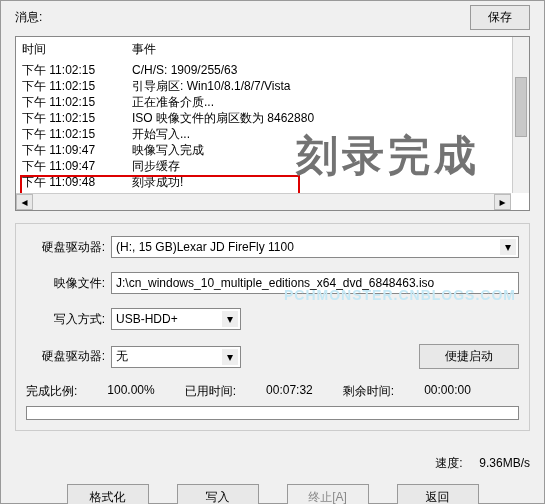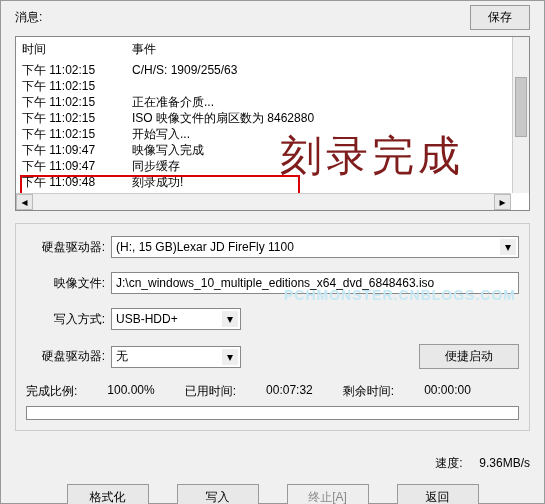--- a/index.html
+++ b/index.html
@@ -18,21 +18,21 @@
 .loghead{display:flex;padding:4px 6px;border-bottom:0}
 .logbody{height:130px;overflow:hidden;padding:0 6px}
 .logrow{display:flex;line-height:16px}
 .col-t{width:110px}
 .col-e{flex:1}
 .redbox{border:2px solid #d00;position:absolute;left:4px;top:138px;width:280px;height:20px;pointer-events:none}
 .hscroll{position:absolute;bottom:0;left:0;right:18px;height:17px;border-top:1px solid #ccc;background:#f0f0f0;display:flex}
 .hscroll .arr{width:17px;height:16px;border:1px solid #bbb;background:#e8e8e8;display:flex;align-items:center;justify-content:center}
 .vscroll{position:absolute;top:0;right:0;bottom:17px;width:17px;border-left:1px solid #ccc;background:#f0f0f0}
 .vthumb{position:absolute;top:40px;left:2px;right:2px;height:60px;background:#c8c8c8;border:1px solid #aaa}
-.overlay{position:absolute;pointer-events:none;color:#7f1d1d;font-weight:400;font-size:42px;font-family:"SimHei","Microsoft YaHei",sans-serif;left:279px;top:127px;letter-spacing:4px}
+.overlay{position:absolute;pointer-events:none;color:#737373;font-weight:700;font-size:42px;font-family:"SimHei","Microsoft YaHei",sans-serif;left:295px;top:127px;letter-spacing:4px}
 .watermark{position:absolute;color:#c5e8f5;font-weight:700;font-size:14px;font-family:Arial,sans-serif;letter-spacing:1px;right:28px;top:286px;pointer-events:none}
 .form{border:1px solid #ccc;padding:12px 10px 10px;margin-bottom:10px;position:relative}
 .frow{display:flex;align-items:center;margin-bottom:14px}
 .flbl{width:85px;text-align:right;padding-right:6px}
 .sel{border:1px solid #888;background:#fff;height:22px;padding:0 4px;display:flex;align-items:center;position:relative}
 .sel .arrd{position:absolute;right:2px;top:2px;width:16px;height:16px;display:flex;align-items:center;justify-content:center;background:#eee}
 .txtinput{border:1px solid #888;background:#fff;height:22px;padding:0 4px;flex:1;display:flex;align-items:center;white-space:nowrap;overflow:hidden}
 .chk{display:flex;align-items:center;margin-left:8px}
 .chk .box{width:13px;height:13px;border:1px solid #555;background:#fff;margin-right:4px}
 .progress-row{display:flex;align-items:flex-start;margin-top:4px}
@@ -58,20 +58,21 @@
         <div class="col-t">时间</div>
         <div class="col-e">事件</div>
       </div>
       <div class="logbody" id="logbody">
           <div class="logrow">
             <div class="col-t">下午 11:02:15</div>
             <div class="col-e">C/H/S: 1909/255/63</div>
           </div>
           <div class="logrow">
             <div class="col-t">下午 11:02:15</div>
+            <div class="col-e">引导扇区: Win10/8.1/8/7/Vista</div>
           </div>
           <div class="logrow">
             <div class="col-t">下午 11:02:15</div>
             <div class="col-e">正在准备介质...</div>
           </div>
           <div class="logrow">
             <div class="col-t">下午 11:02:15</div>
             <div class="col-e">ISO 映像文件的扇区数为 8462880</div>
           </div>
           <div class="logrow">

